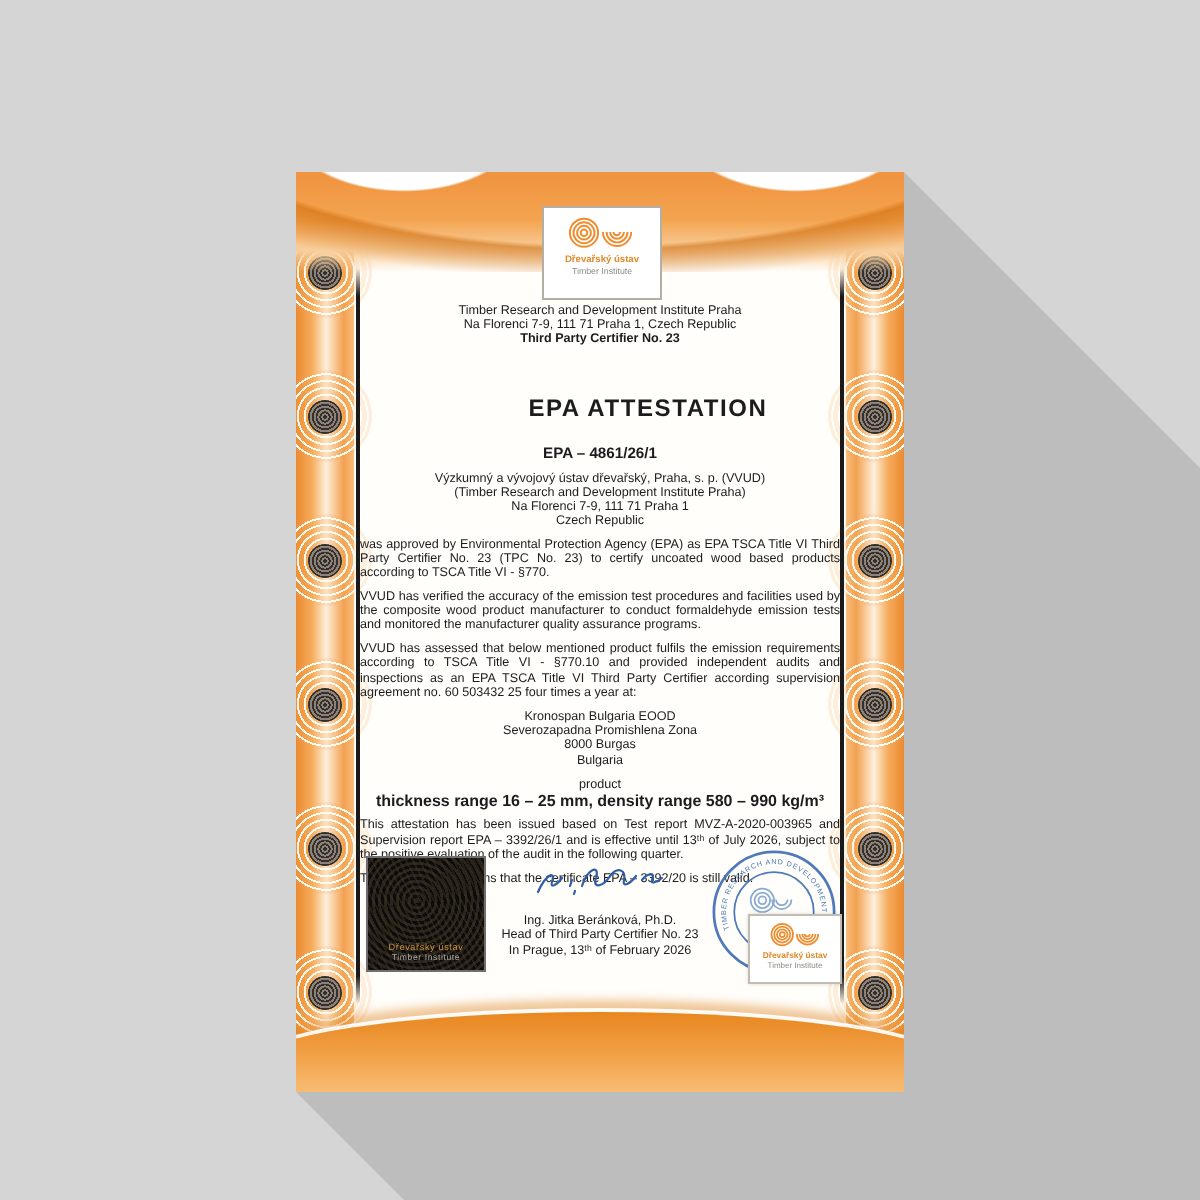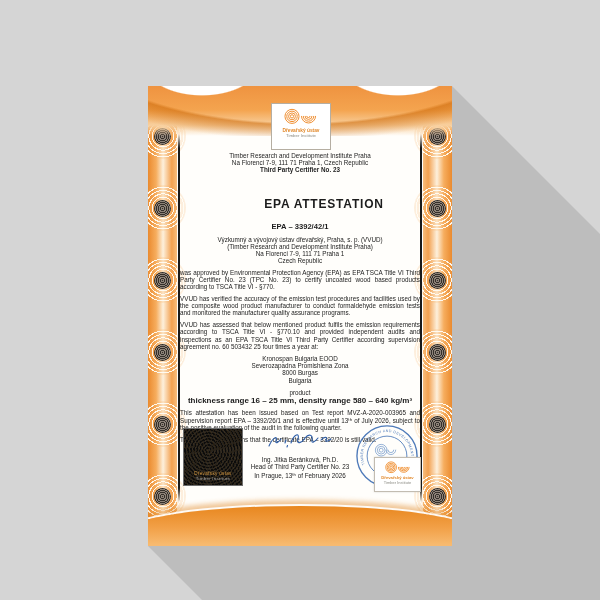--- a/index.html
+++ b/index.html
@@ -127,42 +127,42 @@
       <div class="logo-cs">Dřevařský ústav</div>
       <div class="logo-en">Timber Institute</div>
     </div>
 
     <div class="content">
       <div class="c">Timber Research and Development Institute Praha</div>
       <div class="c">Na Florenci 7-9, 111 71 Praha 1, Czech Republic</div>
       <div class="c b">Third Party Certifier No. 23</div>
 
       <div class="title">EPA ATTESTATION</div>
-      <div class="attno">EPA – 3392/42/1</div>
+      <div class="attno">EPA – 4861/26/1</div>
 
       <div class="blk">
         <div class="c">Výzkumný a vývojový ústav dřevařský, Praha, s. p. (VVUD)</div>
         <div class="c">(Timber Research and Development Institute Praha)</div>
         <div class="c">Na Florenci 7-9, 111 71 Praha 1</div>
         <div class="c">Czech Republic</div>
       </div>
 
       <div class="para">was approved by Environmental Protection Agency (EPA) as EPA TSCA Title VI Third Party Certifier No. 23 (TPC No. 23) to certify uncoated wood based products according to TSCA Title VI - §770.</div>
       <div class="para">VVUD has verified the accuracy of the emission test procedures and facilities used by the composite wood product manufacturer to conduct formaldehyde emission tests and monitored the manufacturer quality assurance programs.</div>
       <div class="para">VVUD has assessed that below mentioned product fulfils the emission requirements according to TSCA Title VI - §770.10 and provided independent audits and inspections as an EPA TSCA Title VI Third Party Certifier according supervision agreement no. 60 503432 25 four times a year at:</div>
 
       <div class="blk">
         <div class="c">Kronospan Bulgaria EOOD</div>
         <div class="c">Severozapadna Promishlena Zona</div>
         <div class="c">8000 Burgas</div>
         <div class="c">Bulgaria</div>
       </div>
 
       <div class="prod-label">product</div>
-      <div class="prod-spec">thickness range 16 – 25 mm, density range 580 – 640 kg/m³</div>
+      <div class="prod-spec">thickness range 16 – 25 mm, density range 580 – 990 kg/m³</div>
 
       <div class="para">This attestation has been issued based on Test report MVZ-A-2020-003965 and Supervision report EPA – 3392/26/1 and is effective until 13ᵗʰ of July 2026, subject to the positive evaluation of the audit in the following quarter.</div>
       <div class="para">This attestation confirms that the certificate EPA – 3392/20 is still valid.</div>
     </div>
 
     <div class="holo">
       <div class="holo-cs">Dřevařský ústav</div>
       <div class="holo-en">Timber Institute</div>
     </div>
 

